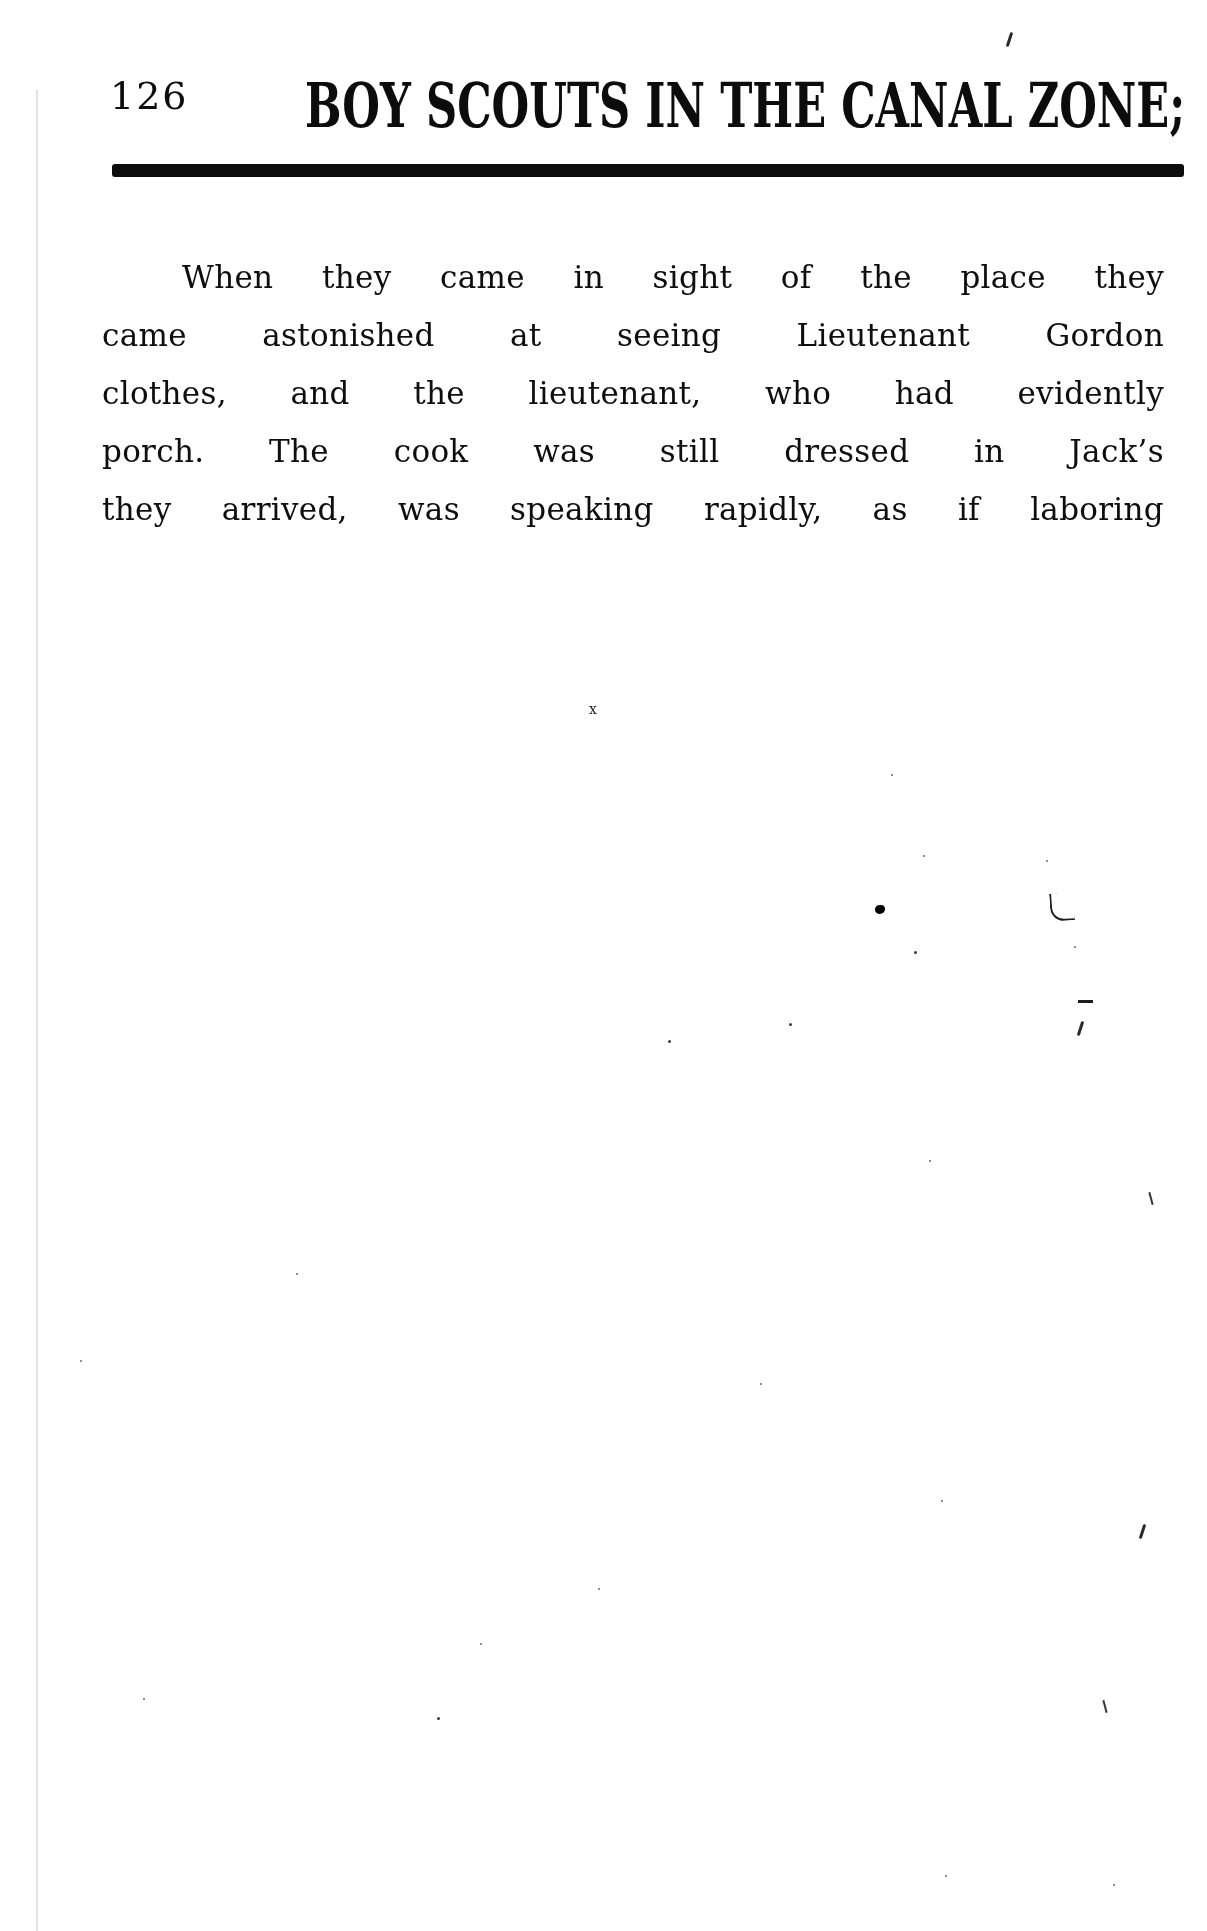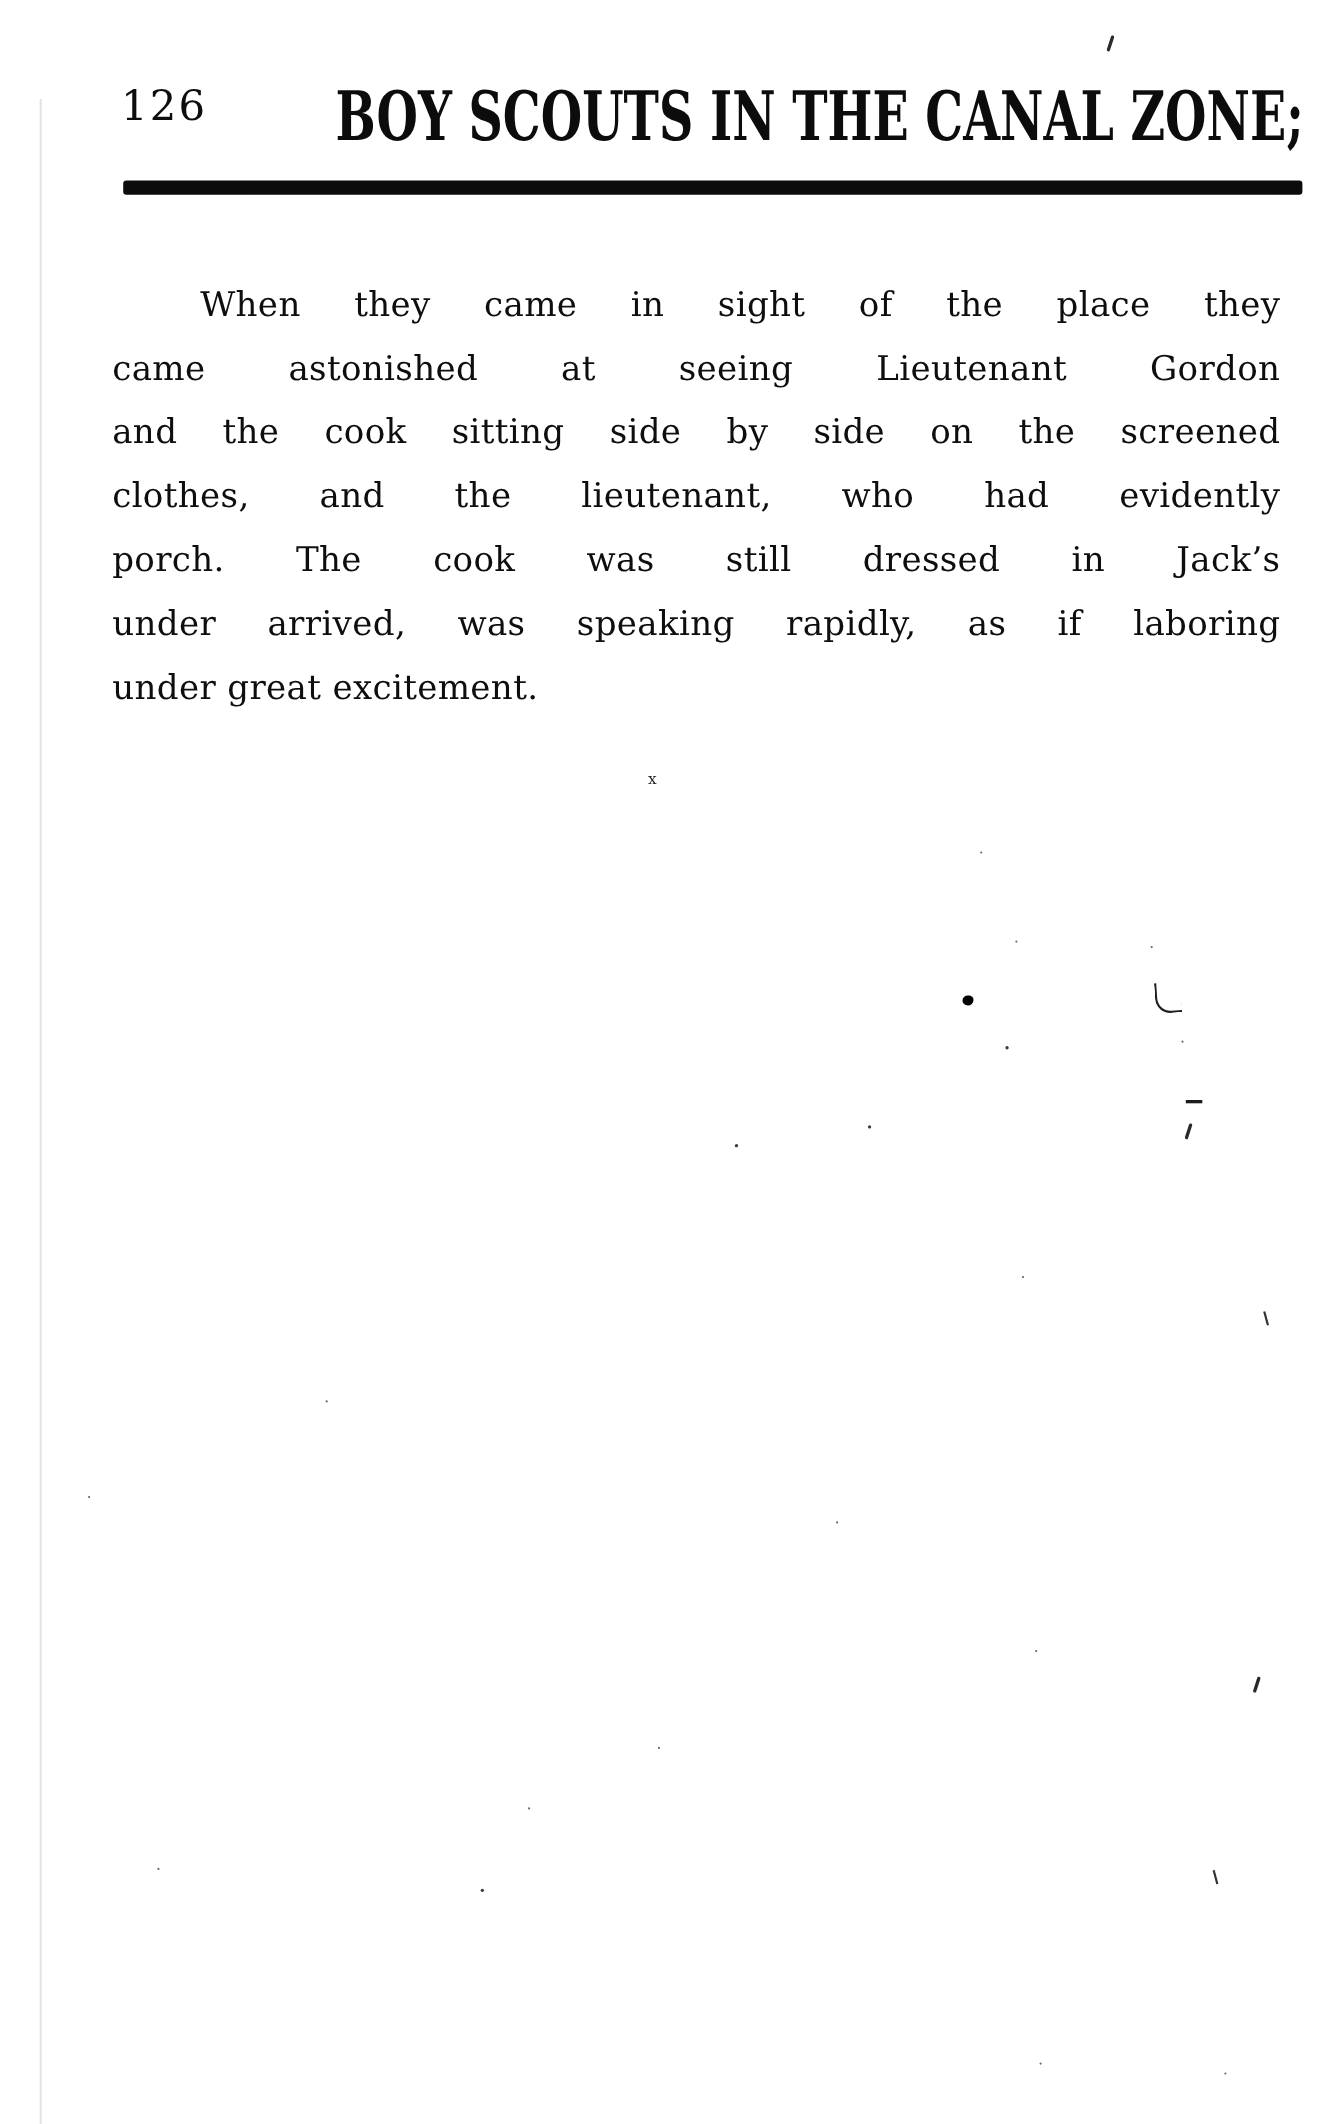--- a/index.html
+++ b/index.html
@@ -89,25 +89,23 @@
 
 <div class="folio">126</div>
 
 <div class="running-title" id="running-title" style="transform: scaleX(0.6973);">BOY SCOUTS IN THE CANAL ZONE;</div>
 
 <div class="header-rule"></div>
 
 <div class="body-text">
   <div class="line indent">When they came in sight of the place they</div>
   <div class="line">came astonished at seeing Lieutenant Gordon</div>
-  <div class="line">and the cook sitting side by side on the screened</div>
   <div class="line">clothes, and the lieutenant, who had evidently</div>
   <div class="line">porch.  The cook was still dressed in Jack’s</div>
-  <div class="line">under arrived, was speaking rapidly, as if laboring</div>
-  <div class="line last">under great excitement.</div>
+  <div class="line">they arrived, was speaking rapidly, as if laboring</div>
 </div>
 
 <div id="specks">
     <div class="speck tick" style="left: 1008px; top: 32px;"></div>
     <div class="speck xmark" style="left: 589px; top: 704px;">x</div>
     <div class="speck dot2" style="left: 891px; top: 774px;"></div>
     <div class="speck dot2" style="left: 923px; top: 855px;"></div>
     <div class="speck dot2" style="left: 1046px; top: 860px;"></div>
     <div class="speck blob" style="left: 875px; top: 905px;"></div>
     <div class="speck curve" style="left: 1050px; top: 893px;"></div>

